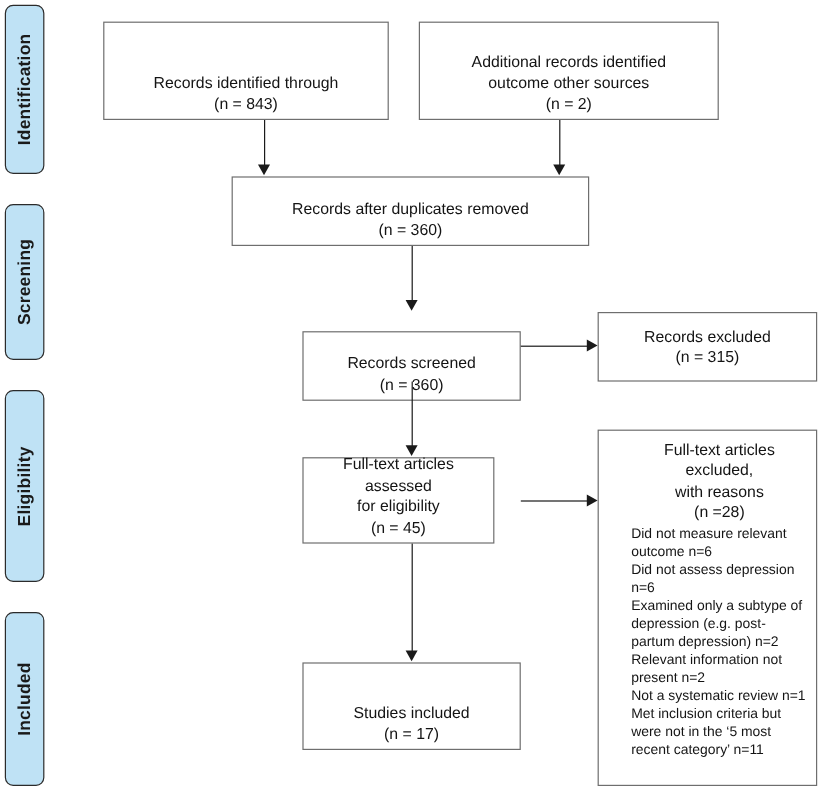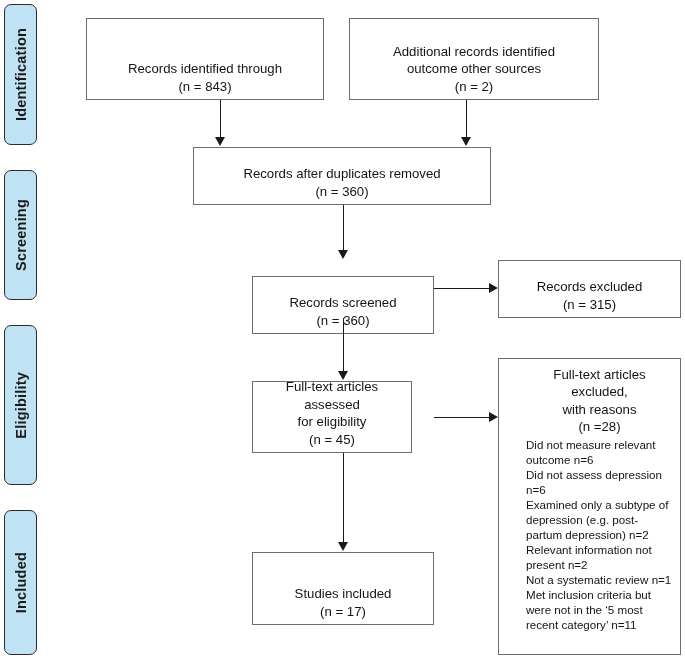--- a/index.html
+++ b/index.html
@@ -62,21 +62,21 @@
     color: #141414;
     padding: 4px 6px;
   }
   .node .line { display: block; width: 100%; }
 
   #node-database      { left: 86px;  top: 18px;  width: 238px; height: 82px; }
   #node-other-sources { left: 349px; top: 18px;  width: 250px; height: 82px; }
   #node-duplicates    { left: 193px; top: 147px; width: 298px; height: 58px; }
   #node-screened      { left: 252px; top: 260px; width: 182px; height: 58px; margin-top: 16px; }
   #node-excluded      { left: 498px; top: 260px; width: 183px; height: 58px;
-                        justify-content: flex-end; }
+                        justify-content: center; }
   #node-fulltext      { left: 252px; top: 381px; width: 160px; height: 72px; }
   #node-included      { left: 252px; top: 552px; width: 182px; height: 73px; }
 
   
   #node-reasons {
     left: 498px; top: 358px; width: 183px; height: 297px;
     display: block;
     padding: 7px 7px 6px 27px;
     font-size: 11.6px;
     line-height: 1.30;

